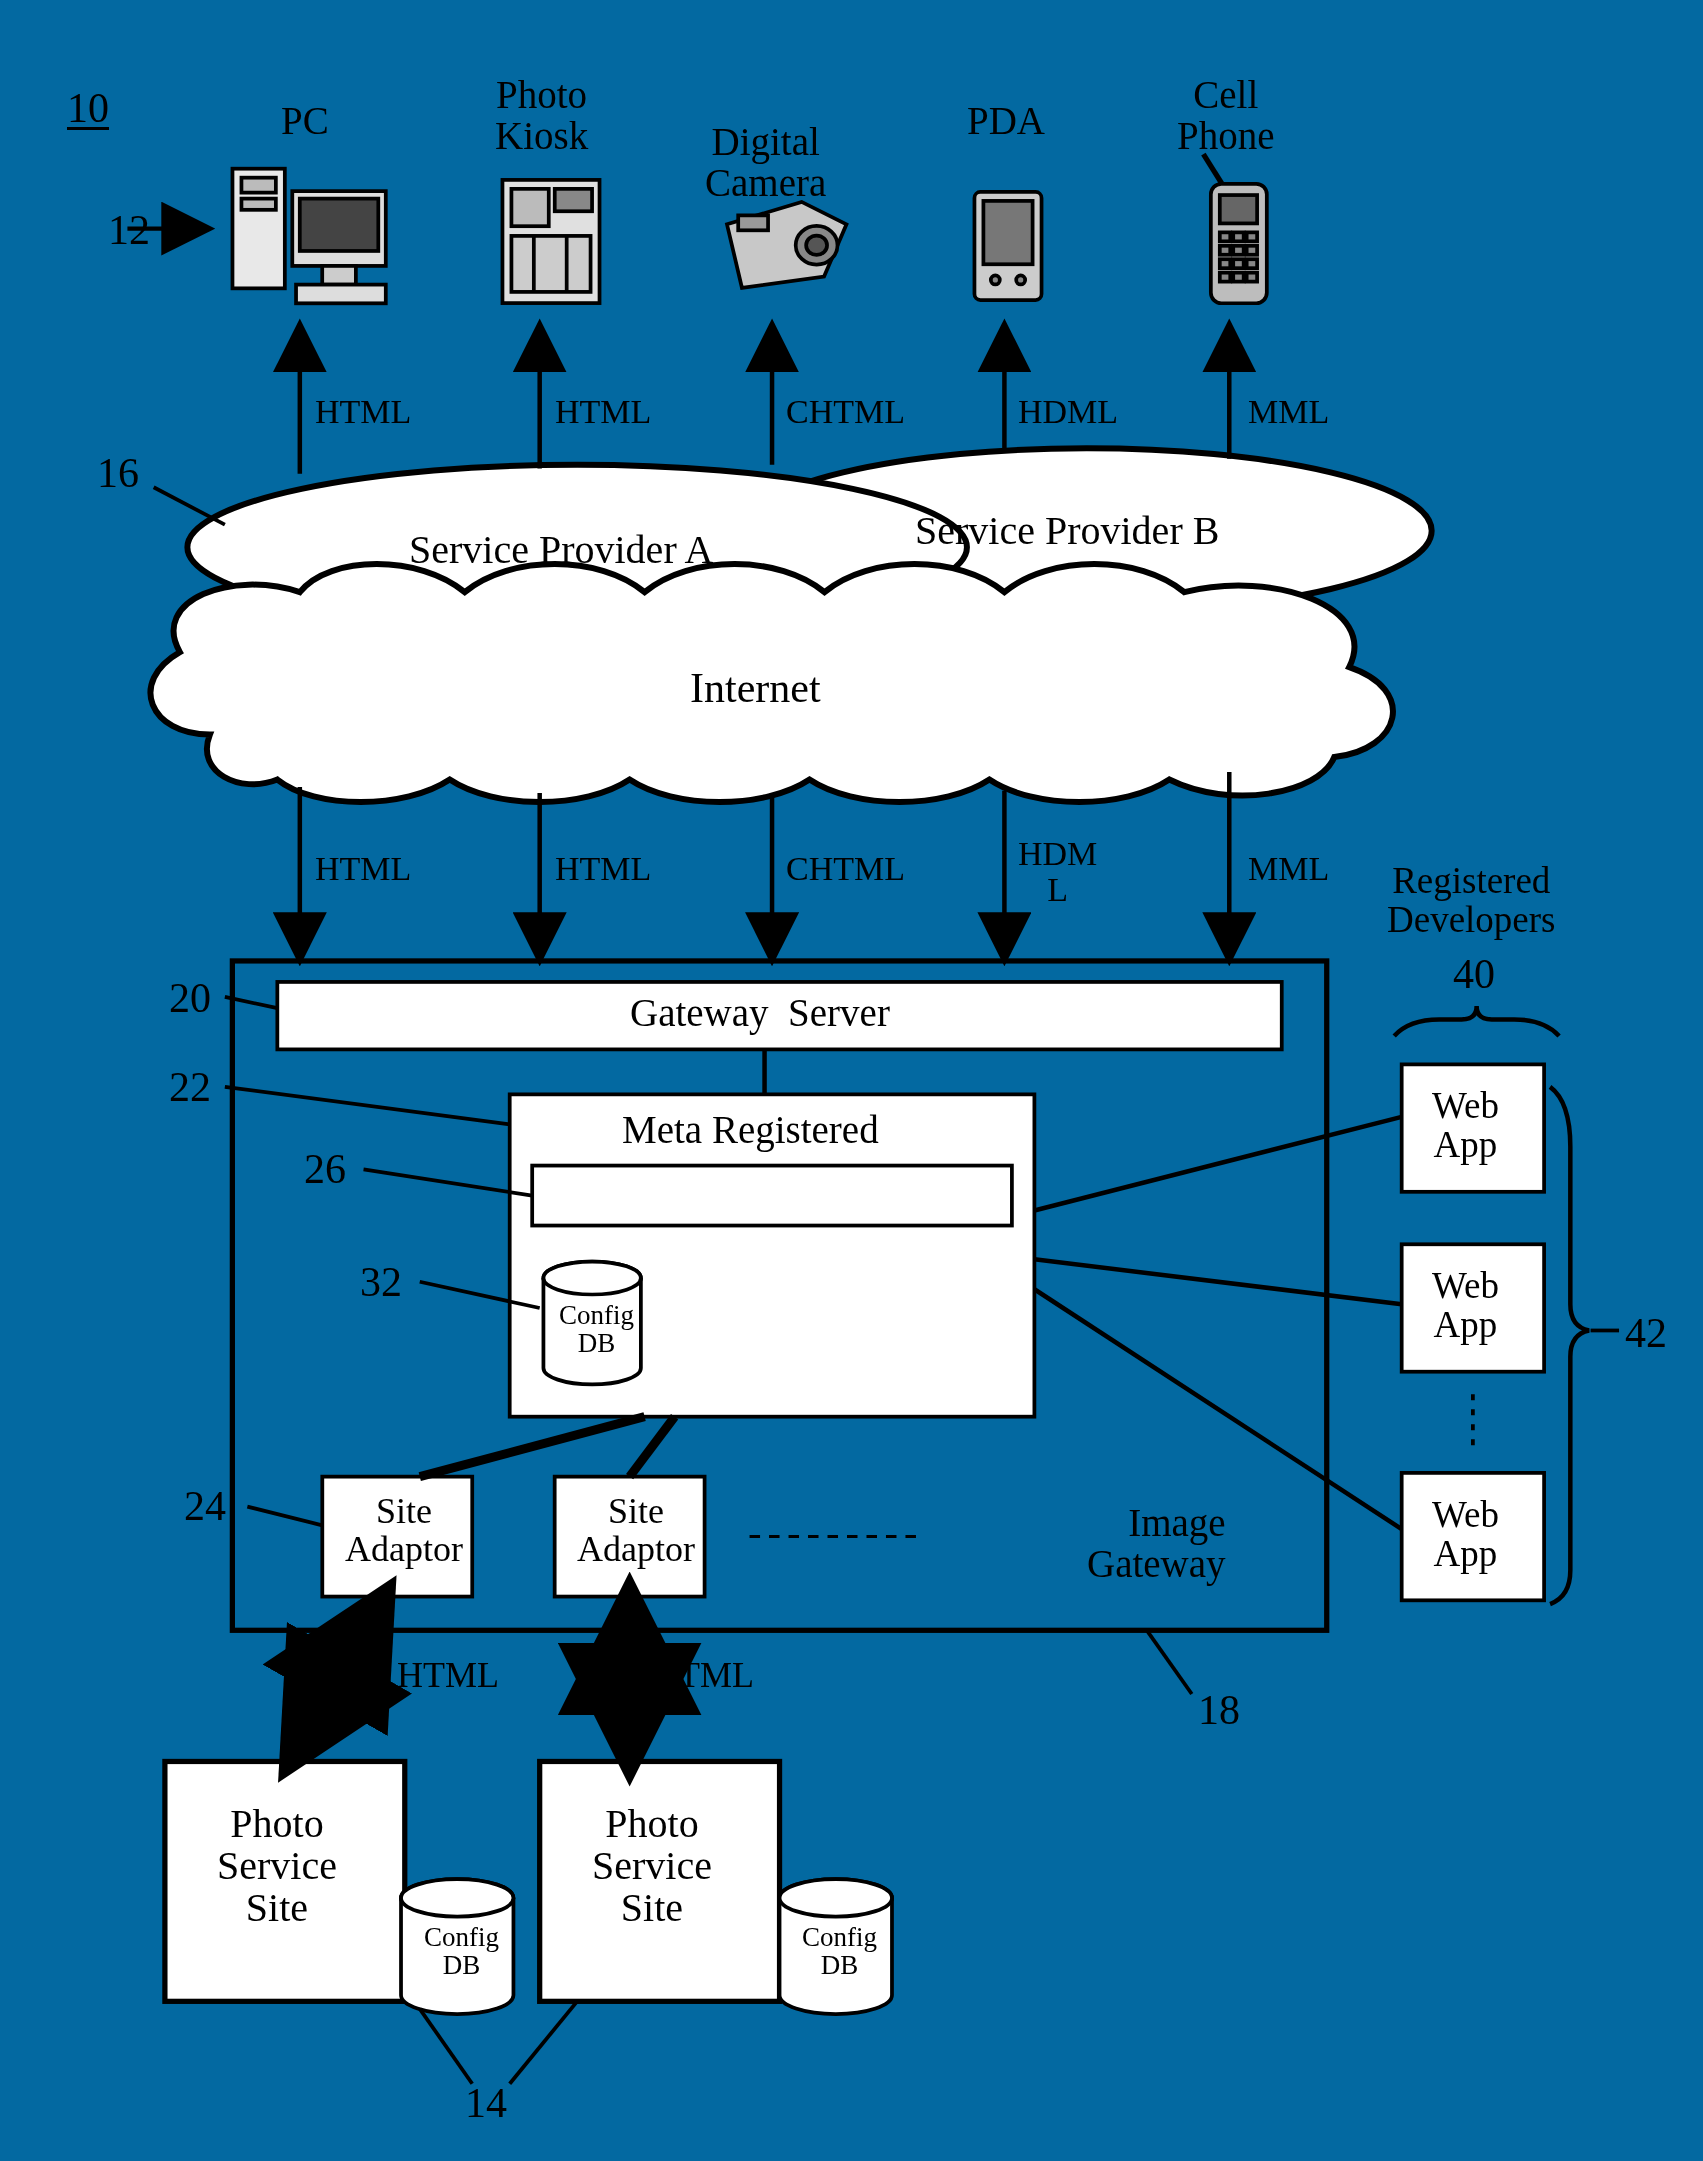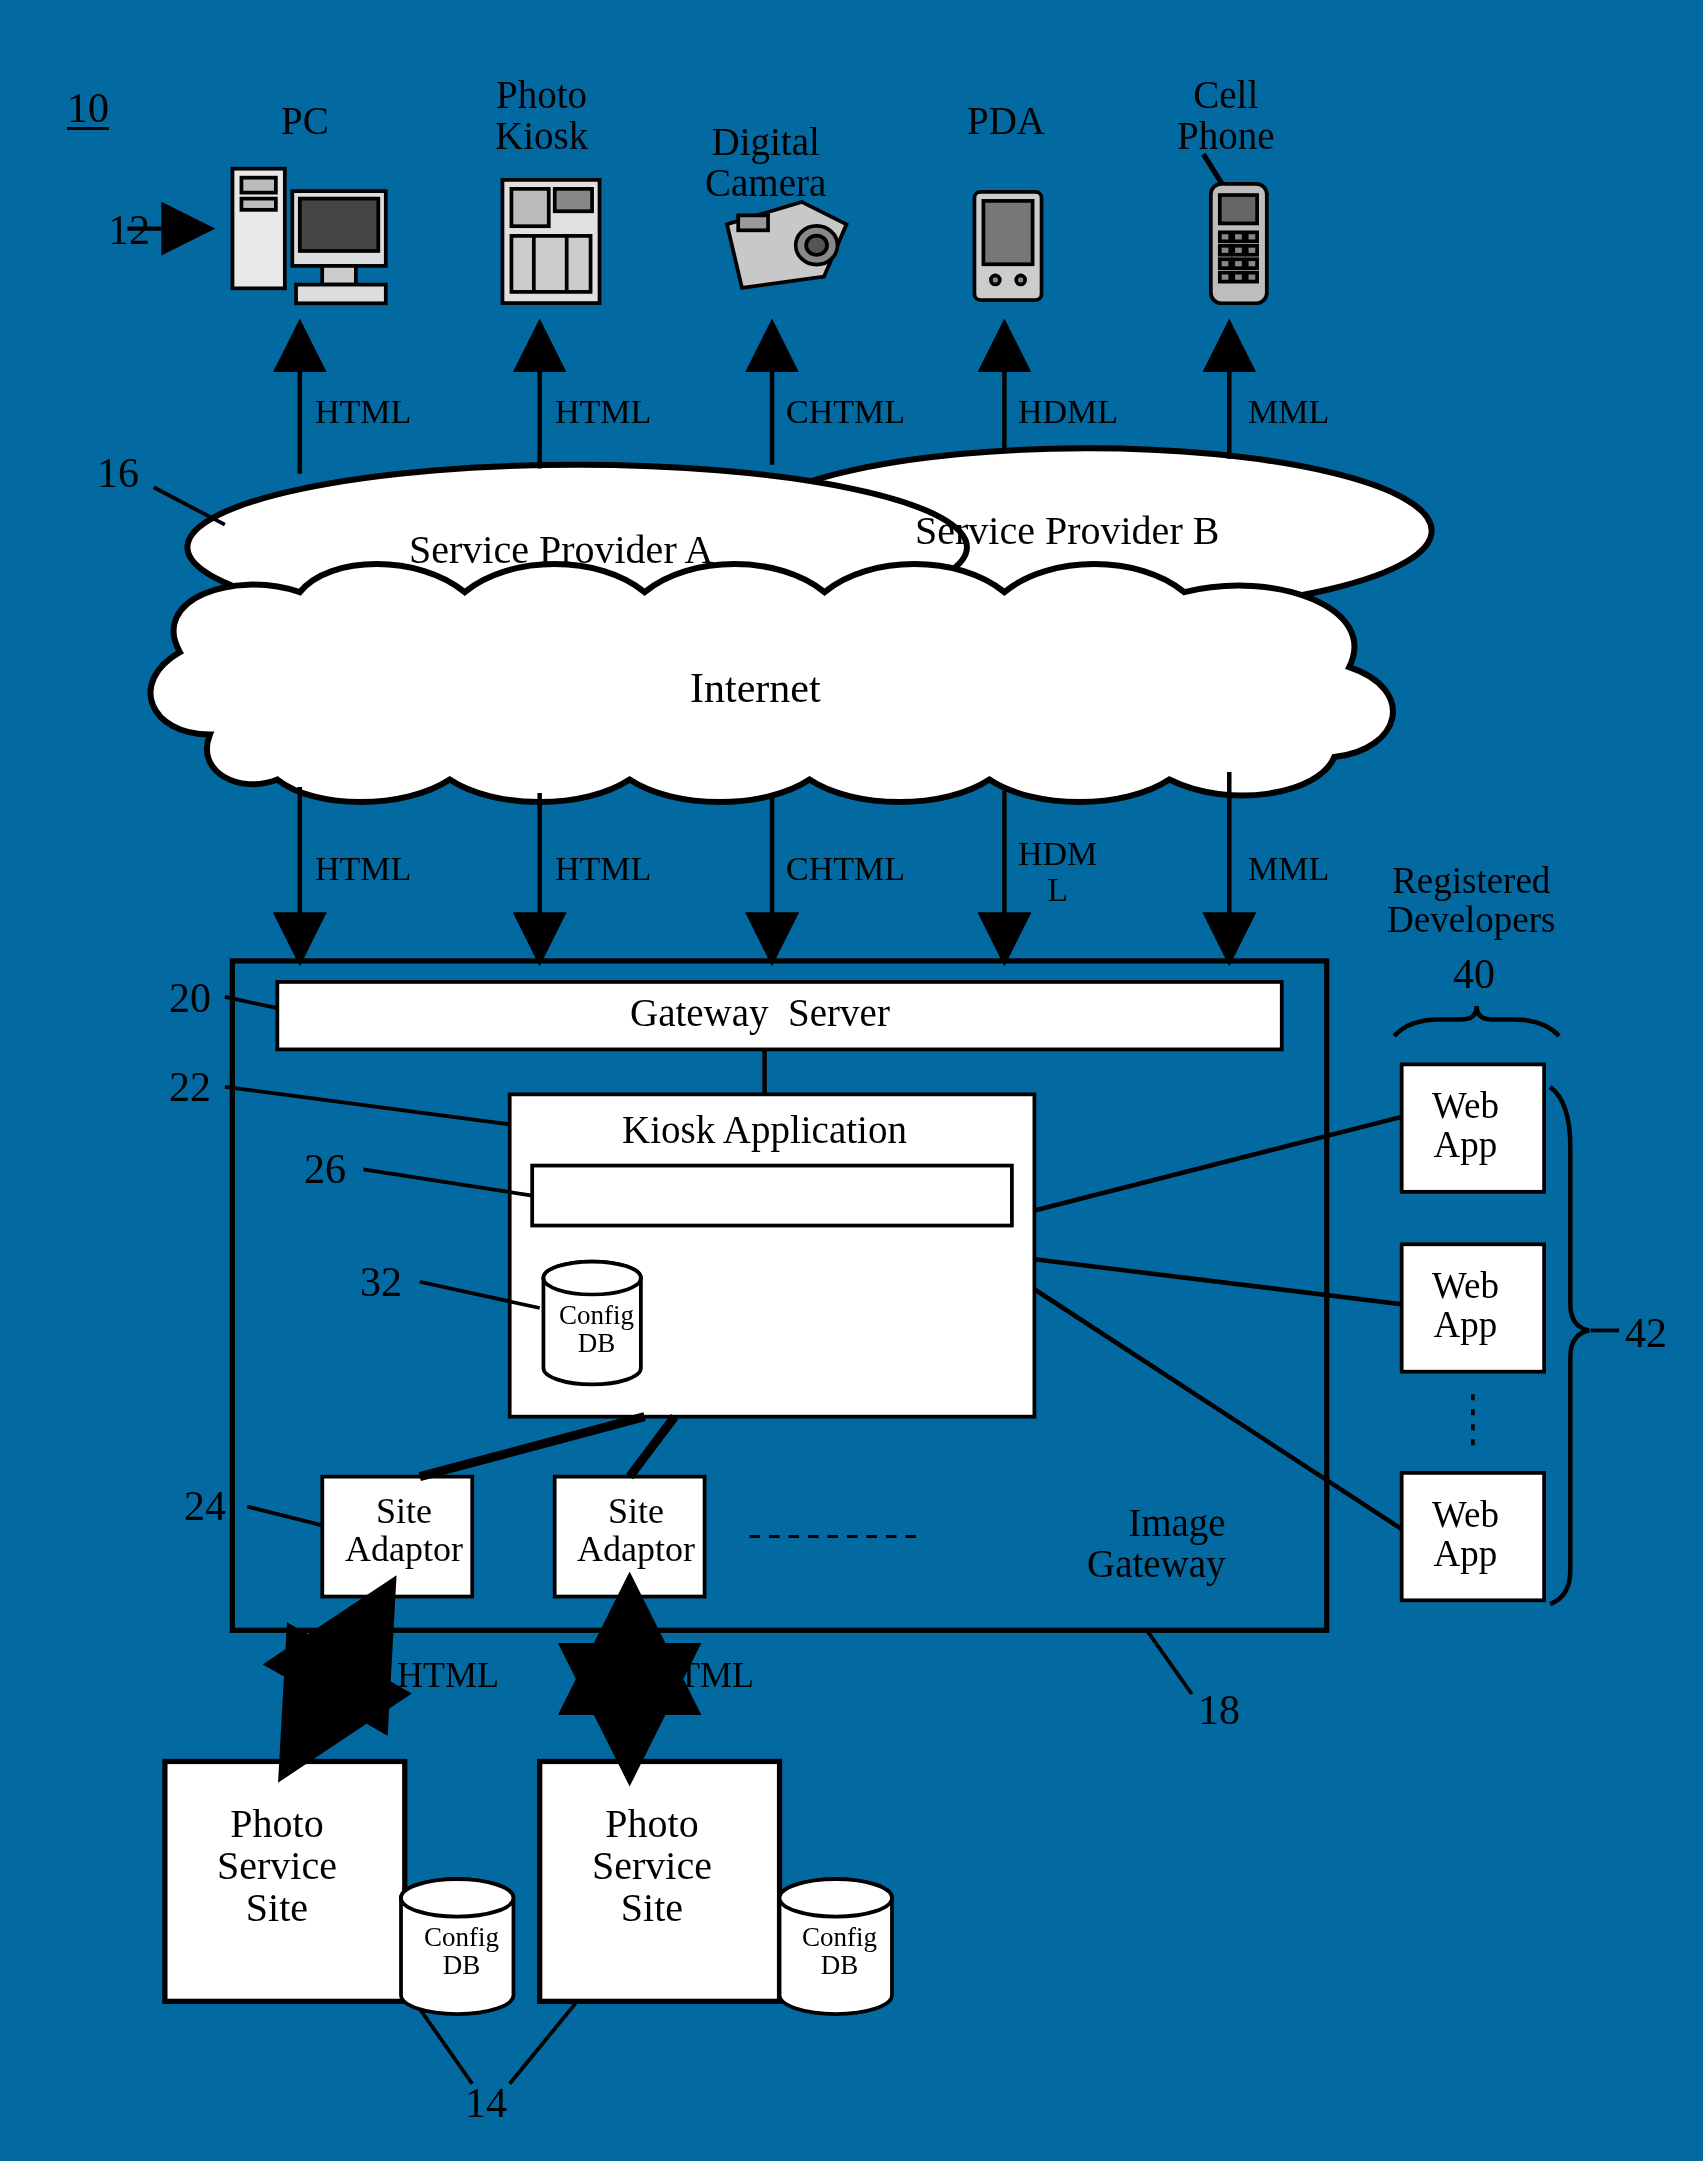--- a/index.html
+++ b/index.html
@@ -282,21 +282,21 @@
   <div class="label" style="left:786px; top:851px; font-size:34px;">CHTML</div>
   <div class="label" style="left:1018px; top:836px; font-size:34px; text-align:center;">HDM
 L</div>
   <div class="label" style="left:1248px; top:851px; font-size:34px;">MML</div>
 
   <div class="label" style="left:1387px; top:862px; font-size:37px; ">Registered
 Developers</div>
 
   <div class="label" style="left:630px; top:993px; font-size:39px;">Gateway  Server</div>
 
-  <div class="label" style="left:622px; top:1110px; font-size:39px;">Kiosk Application</div>
+  <div class="label" style="left:622px; top:1110px; font-size:39px;">Meta Registered</div>
   <div class="label" style="left:559px; top:1301px; font-size:27px; text-align:center;">Config
 DB</div>
 
   <div class="label" style="left:345px; top:1493px; font-size:36px; text-align:center;">Site
 Adaptor</div>
   <div class="label" style="left:577px; top:1493px; font-size:36px; text-align:center;">Site
 Adaptor</div>
 
   <div class="label" style="left:1087px; top:1503px; font-size:39px; text-align:right;">Image
 Gateway</div>

